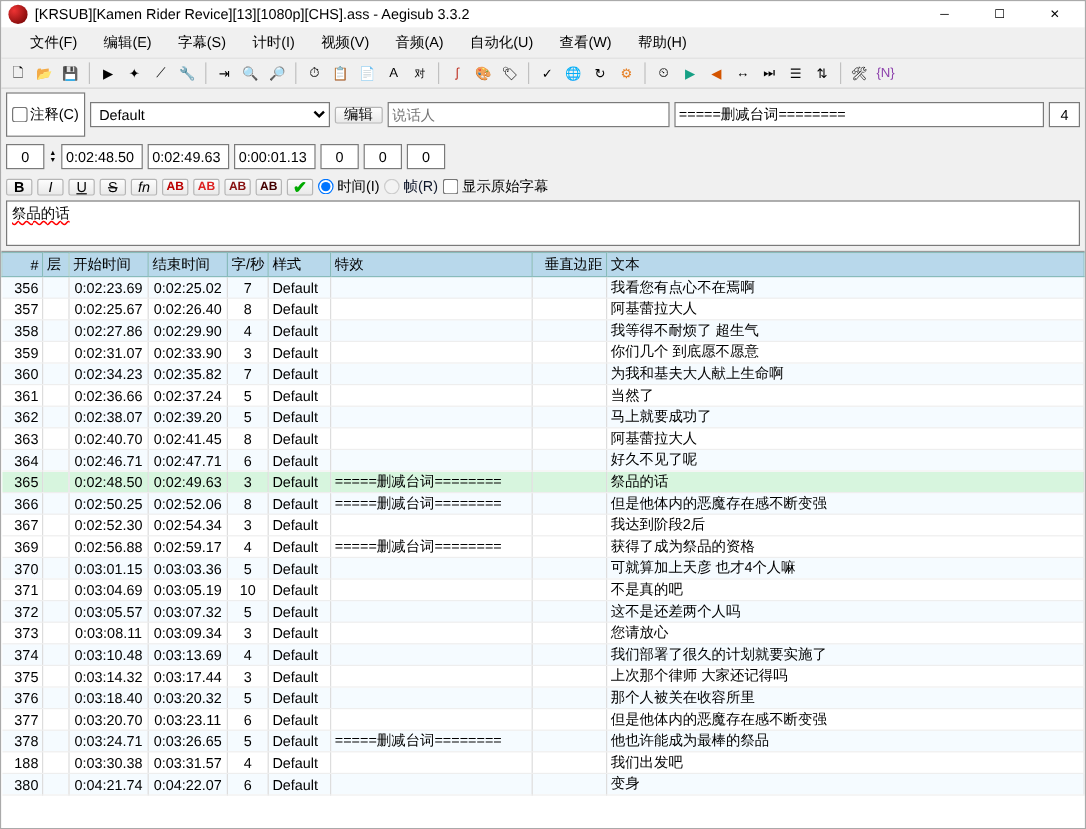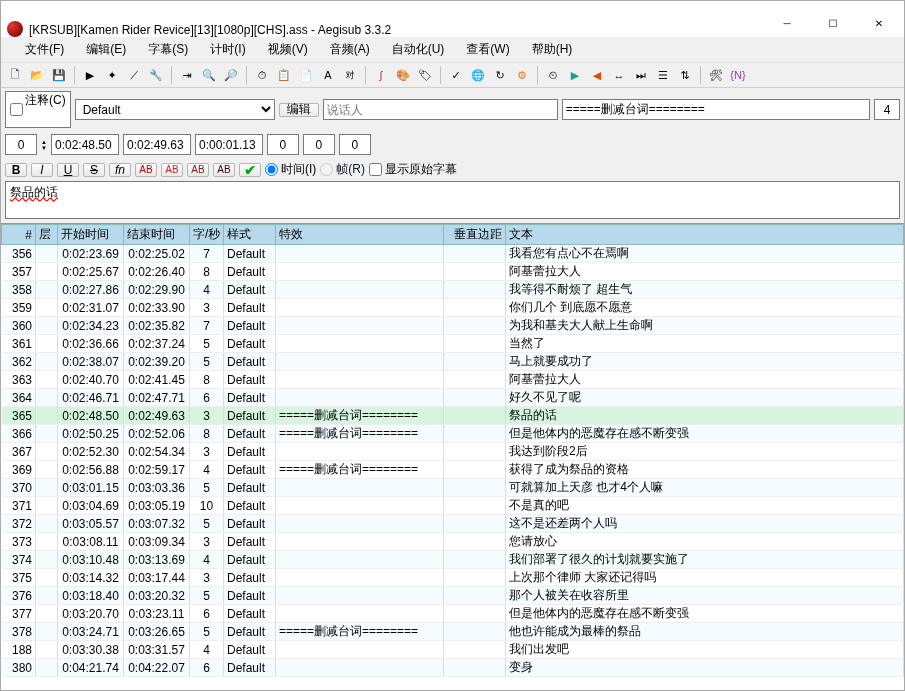--- a/index.html
+++ b/index.html
@@ -1,34 +1,34 @@
 <!DOCTYPE html>
 <html><head>
 <meta charset="utf-8">
 <style>
 * { margin: 0; padding: 0; box-sizing: border-box; font-family: "Microsoft YaHei", "Segoe UI", Arial, sans-serif; font-size: 12px; }
 body { background: #f0f0f0; width: 905px; height: 691px; overflow: hidden; display: flex; flex-direction: column; border: 1px solid #aaa; }
-.titlebar { display: flex; align-items: flex-end; height: 36px; background: #fff; padding: 0 2px; }
+.titlebar { display: flex; align-items: center; height: 22px; background: #fff; padding: 0 2px; }
 .titlebar .app-icon { width: 16px; height: 16px; margin: 0 6px 0 4px; background: radial-gradient(circle at 30% 30%, #e33, #600); border-radius: 50%; }
 .titlebar .title-text { flex: 1; }
 .titlebar .win-btn { width: 46px; height: 28px; display:flex; align-items:center; justify-content:center; font-family: "Segoe MDL2 Assets", sans-serif; font-size: 10px; }
 .menubar { display: flex; gap: 14px; padding: 2px 20px; background: #f0f0f0; }
 .menubar span { padding: 2px 4px; cursor: default; }
 .toolbar { display: flex; gap: 2px; padding: 2px 4px; background: #f0f0f0; border-top: 1px solid #e0e0e0; border-bottom: 1px solid #d0d0d0; align-items: center; flex-wrap: wrap; }
 .tbtn { width: 20px; height: 20px; display: flex; align-items:center; justify-content:center; border: 1px solid transparent; border-radius:2px; font-size: 11px; }
 .sep { width: 1px; height: 18px; background: #c0c0c0; margin: 0 3px; }
 .edit-row { display:flex; gap:4px; padding: 3px 4px; align-items:center; background:#f0f0f0; }
 .edit-row2 { display:flex; gap:4px; padding: 3px 4px; align-items:center; background:#f0f0f0; }
 .edit-row3 { display:flex; gap:4px; padding: 3px 4px; align-items:center; background:#f0f0f0; }
 input[type=text], select, .txt { border:1px solid #7a7a7a; background:#fff; height: 21px; padding: 0 3px; font-size: 12px; }
-.chk { display:flex; gap:2px; border:1px solid #7a7a7a; padding: 0 4px; height:37px; background:#fff;}
+.chk { display:flex; align-items:center; gap:2px; border:1px solid #7a7a7a; padding: 16px 4px; height:37px; background:#fff;}
 .timebox { width: 68px; text-align:left; }
 .small { width: 32px; text-align:center;}
 .fmt-btn { width: 22px; height:14px; border:1px solid #b5b5b5; background:linear-gradient(#fdfdfd,#e9e9e9); display:flex; align-items:center; justify-content:center; font-size:12px; border-radius:2px; }
-.fmt-btn.ab { color:#b00; font-weight:normal; font-size:10px;}
+.fmt-btn.ab { color:#b00; font-weight:bold; font-size:10px;}
 .fmt-btn.green { color:#0a0; font-weight:bold; font-size:14px;}
 .radio-lbl { display:flex; align-items:center; gap:3px; }
 .textarea-wrap { padding: 0 4px 4px 4px; background:#f0f0f0;}
 .main-text { width: 100%; height: 38px; border:1px solid #7a7a7a; background:#fff; padding:2px 4px; resize:none; font-size:12px; }
 .grid-wrap { flex: 1; overflow: auto; background:#fff; border-top: 1px solid #999;}
 table { border-collapse: collapse; width: 100%; table-layout: fixed; }
 th { background:#b8d8eb; border:1px solid #8bb; padding: 1px 3px; font-weight:normal; text-align:left; height:18px; white-space:nowrap; overflow:hidden;}
 th.r{ text-align:right;}
 td { border-right:1px solid #ddd; border-bottom:1px solid #eee; padding: 0 3px; height:17px; white-space:nowrap; overflow:hidden; text-overflow: clip;}
 td.r { text-align:right;}

